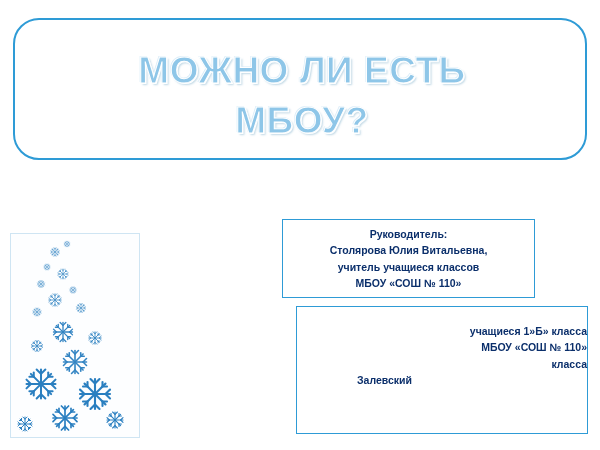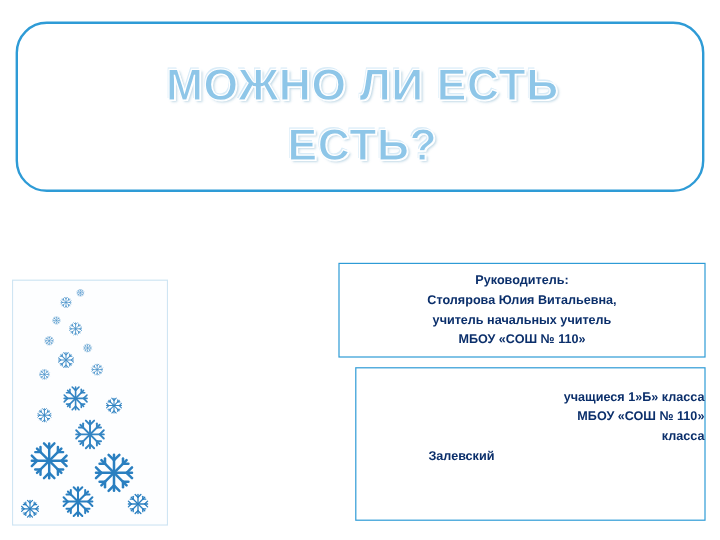--- a/index.html
+++ b/index.html
@@ -51,21 +51,21 @@
       1px 1px 0 #ffffff,
       -1px -1px 0 #d9ecf8,
       2px 2px 2px rgba(120,170,200,0.45);
   }
 
   
   .supervisor-box {
     position: absolute;
     left: 282px;
     top: 219px;
-    width: 306px;
+    width: 253px;
     height: 79px;
     border: 1px solid #2e9bd6;
     box-sizing: border-box;
     background: #ffffff;
     padding-top: 6px;
   }
   .supervisor-line {
     text-align: center;
     font-size: 10.5px;
     font-weight: bold;
@@ -138,21 +138,21 @@
   .snow-pic svg { display: block; }
 </style>
 </head>
 <body>
 
 <div class="slide">
 
   <div class="title-box">
     <div class="title-text">
       <div>МОЖНО ЛИ ЕСТЬ</div>
-      <div>ЕСТЬ?</div>
+      <div>МБОУ?</div>
     </div>
   </div>
 
   <div class="snow-pic">
     <svg width="128" height="203" viewBox="0 0 128 203" xmlns="http://www.w3.org/2000/svg">
       <defs>
         <g id="flake">
           <g stroke="#2a7fc0" stroke-width="1.4" stroke-linecap="round">
             <line x1="0" y1="-10" x2="0" y2="10"></line>
             <line x1="-10" y1="0" x2="10" y2="0"></line>
@@ -204,21 +204,21 @@
         <use href="#flake" transform="translate(54,184) scale(1.2)"></use>
         <use href="#flake" transform="translate(104,186) scale(0.8)"></use>
         <use href="#flake" transform="translate(14,190) scale(0.7)"></use>
       </g>
     </svg>
   </div>
 
   <div class="supervisor-box">
     <div class="supervisor-line">Руководитель:</div>
     <div class="supervisor-line">Столярова Юлия Витальевна,</div>
-    <div class="supervisor-line">учитель  начальных учитель</div>
+    <div class="supervisor-line">учитель  учащиеся классов</div>
     <div class="supervisor-line">МБОУ «СОШ № 110»</div>
   </div>
 
   <div class="authors-box">
     <div class="authors-row">
       <div class="authors-label"></div>
     </div>
     <div class="authors-spacer"></div>
     <div class="authors-center">учащиеся 1»Б» класса</div>
     <div class="authors-center">МБОУ «СОШ № 110»</div>

